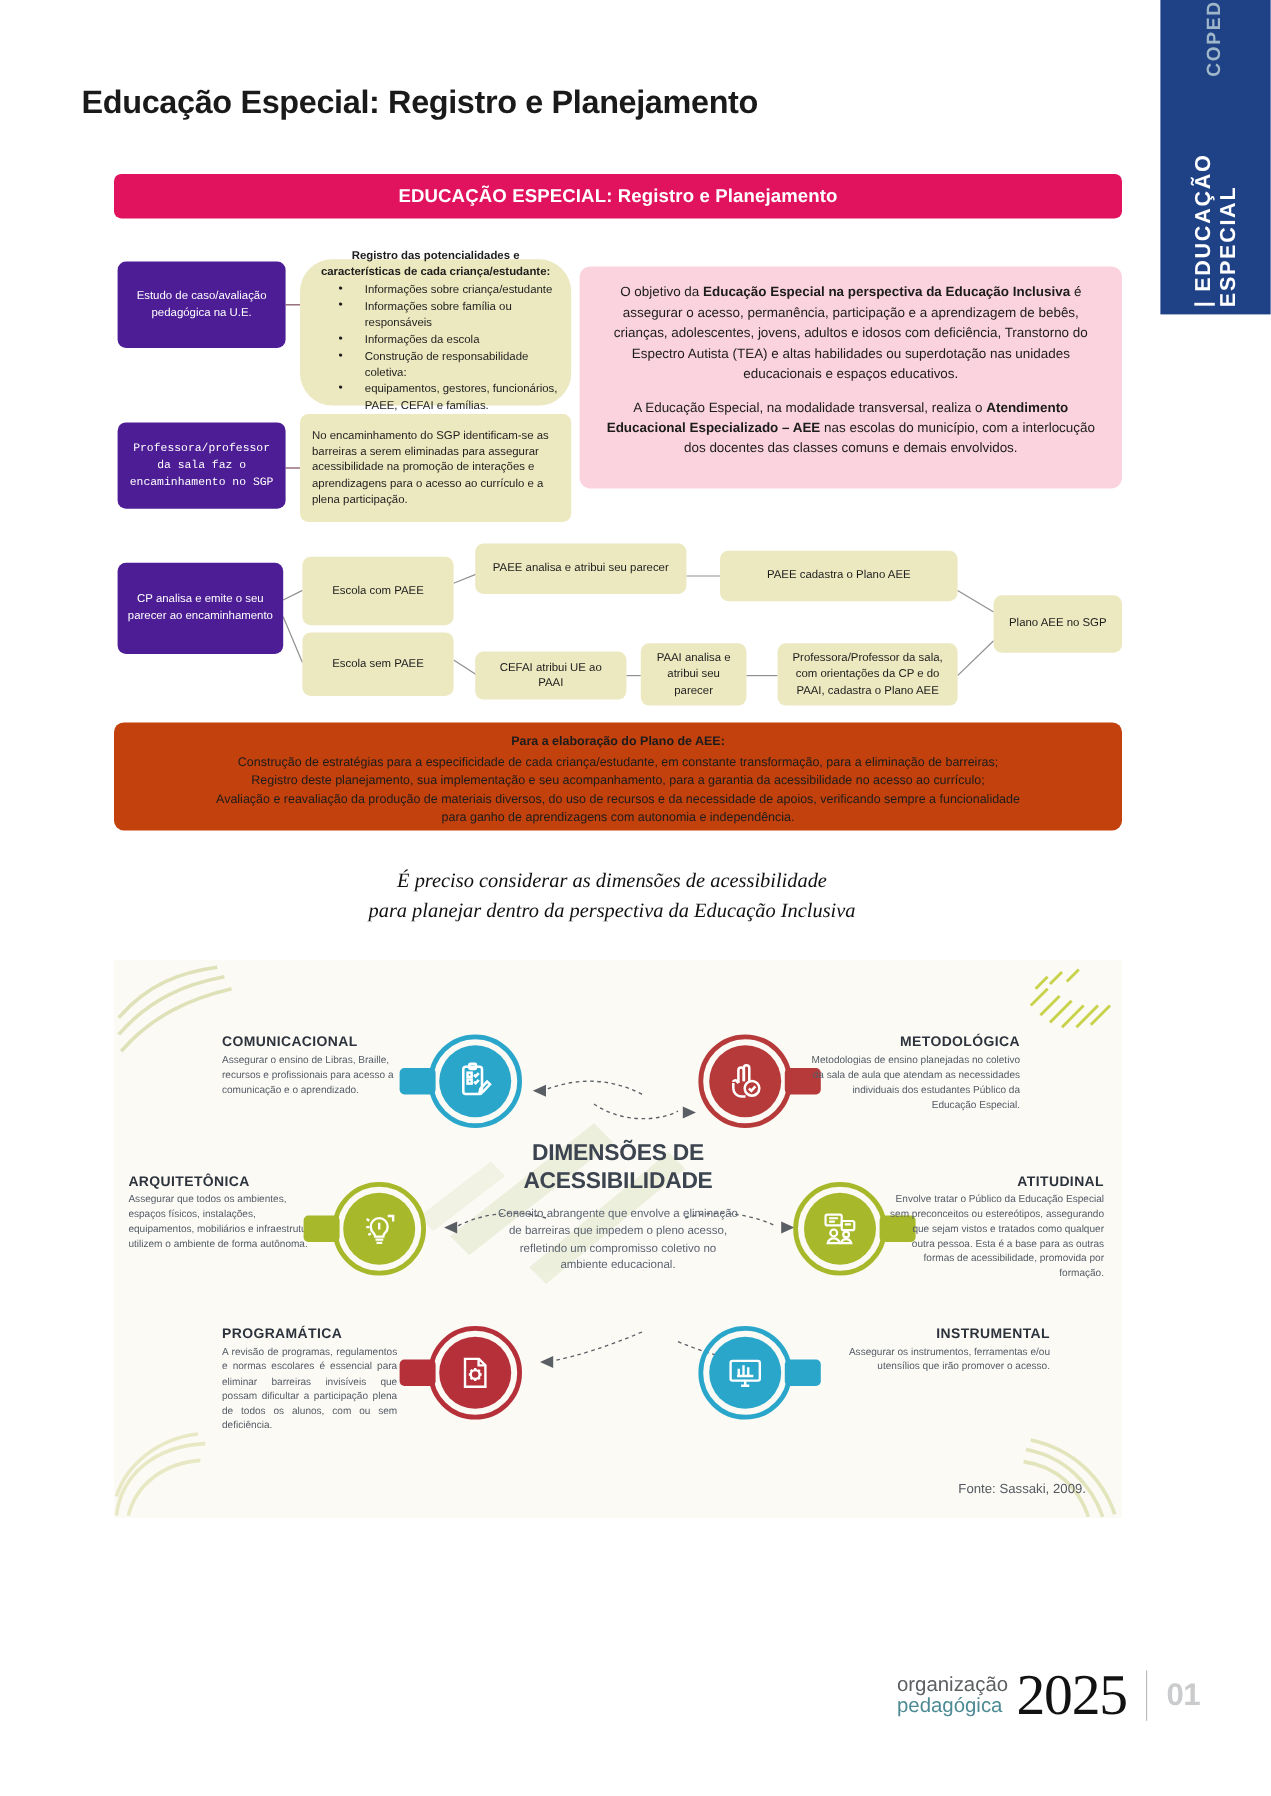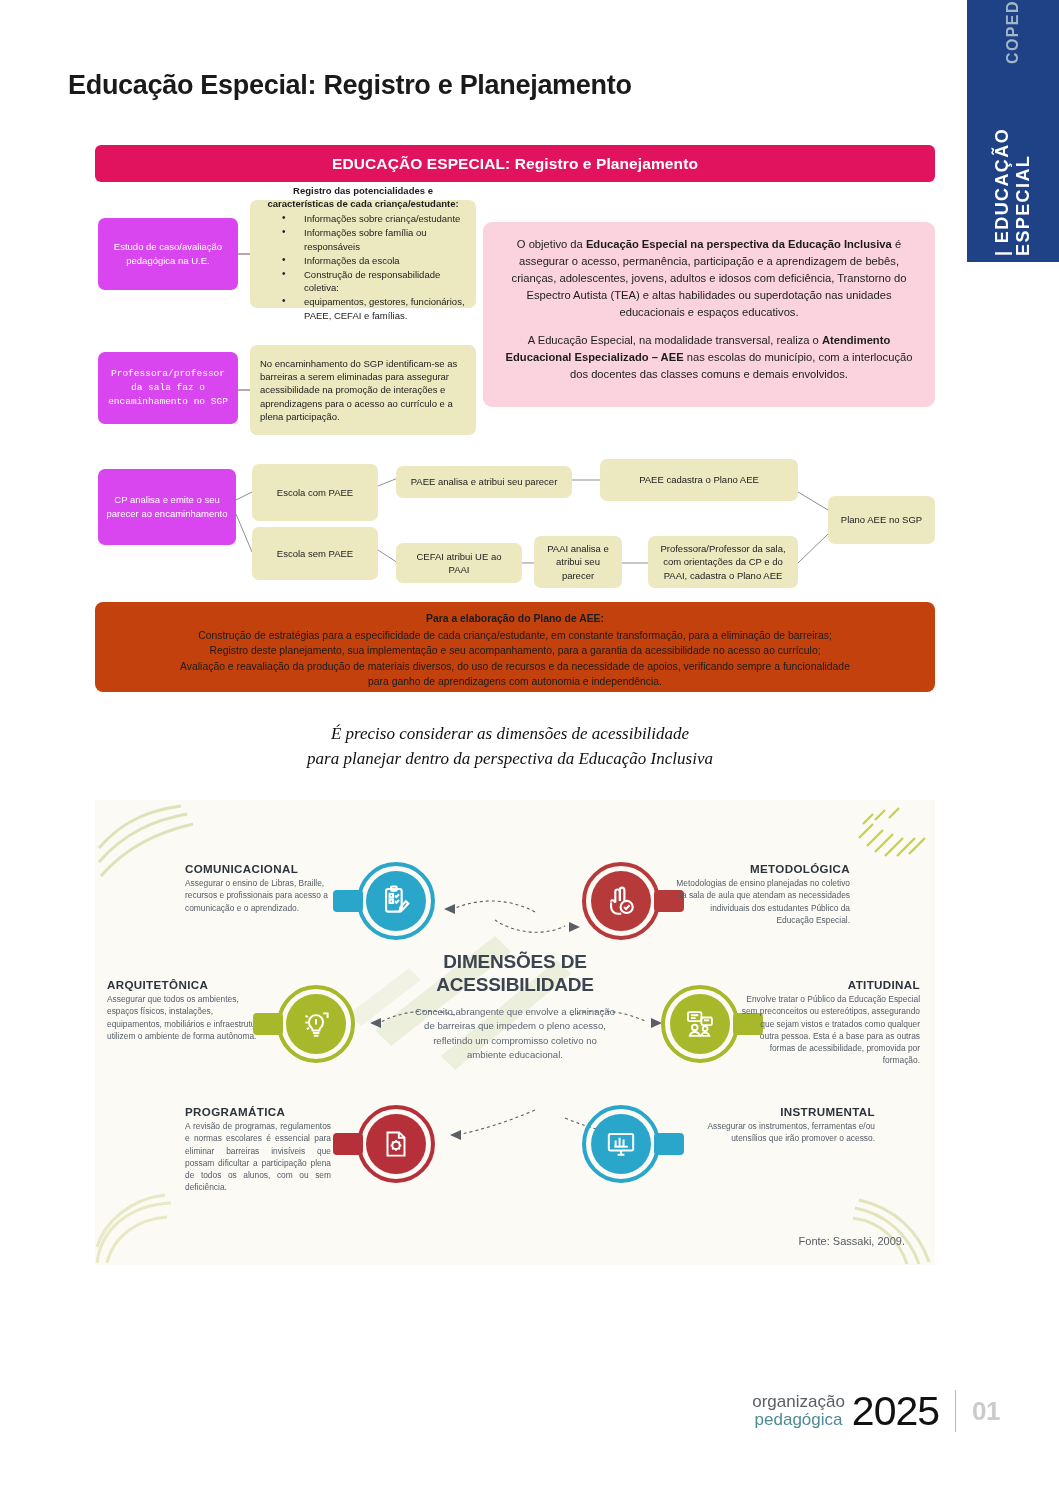--- a/index.html
+++ b/index.html
@@ -66,21 +66,21 @@
     color: #fff;
     font-size: 15.5px;
     font-weight: bold;
     letter-spacing: 0.1px;
   }
   .banner-text b { font-weight: bold; }
 
   
   .pink-box {
     position: absolute;
-    background: #d946ef;
+    background: #4c1d95;
     border-radius: 7px;
     color: #fff;
     display: flex;
     align-items: center;
     justify-content: center;
     text-align: center;
     font-size: 9.5px;
     line-height: 1.45;
     padding: 4px 8px;
   }
@@ -264,31 +264,32 @@
   .footer {
     position: absolute;
     left: 0; top: 1390px;
     width: 1000px;
     display: flex;
     justify-content: flex-end;
     align-items: center;
     gap: 0px;
   }
   .f-words {
-    text-align: center;
+    text-align: left;
     line-height: 1.05;
     margin-right: 7px;
   }
   .f-org { font-size: 17px; color: #5c6063; }
   .f-ped { font-size: 17px; color: #4d8a94; }
   .f-year {
-    font-size: 41px;
+    font-size: 48px;
     color: #121212;
     letter-spacing: -1px;
     line-height: 0.95;
+    font-family: Liberation Serif, serif;
   }
   .f-div {
     width: 1px; height: 42px;
     background: #b9bcbe;
     margin: 0 16px;
   }
   .f-page {
     font-size: 26px;
     font-weight: bold;
     color: #c9cbcd;
@@ -328,21 +329,21 @@
     <path d="M622 563 L648 563"></path>
     <path d="M798 492 L828 510"></path>
     <path d="M798 563 L828 534"></path>
   </g>
 </svg>
 
 <div class="pink-box" style="left:98px; top:218px; width:140px; height:72px;">
   <span>Estudo de caso/avaliação pedagógica na U.E.</span>
 </div>
 
-<div class="cream-box" style="left:250px; top:200px; width:226px; height:108px;">
+<div class="cream-box" style="left:250px; top:216px; width:226px; height:122px;border-radius:27px;">
   <div class="hd">Registro das potencialidades e características de cada criança/estudante:</div>
   <ul>
     <li>Informações sobre criança/estudante</li>
     <li>Informações sobre família ou responsáveis</li>
     <li>Informações da escola</li>
     <li>Construção de responsabilidade coletiva:</li>
     <li>equipamentos, gestores, funcionários, PAEE, CEFAI e famílias.</li>
   </ul>
 </div>
 
@@ -364,21 +365,21 @@
 </div>
 
 <div class="cream-box ctr" style="left:252px; top:464px; width:126px; height:57px;">
   <span>Escola com PAEE</span>
 </div>
 
 <div class="cream-box ctr" style="left:252px; top:527px; width:126px; height:53px;">
   <span>Escola sem PAEE</span>
 </div>
 
-<div class="cream-box ctr" style="left:396px; top:466px; width:176px; height:32px;">
+<div class="cream-box ctr" style="left:396px; top:453px; width:176px; height:42px;">
   <span>PAEE analisa e atribui seu parecer</span>
 </div>
 
 <div class="cream-box ctr" style="left:600px; top:459px; width:198px; height:42px;">
   <span>PAEE cadastra o Plano AEE</span>
 </div>
 
 <div class="cream-box ctr" style="left:396px; top:543px; width:126px; height:40px;">
   <span>CEFAI atribui UE ao PAAI</span>
 </div>

